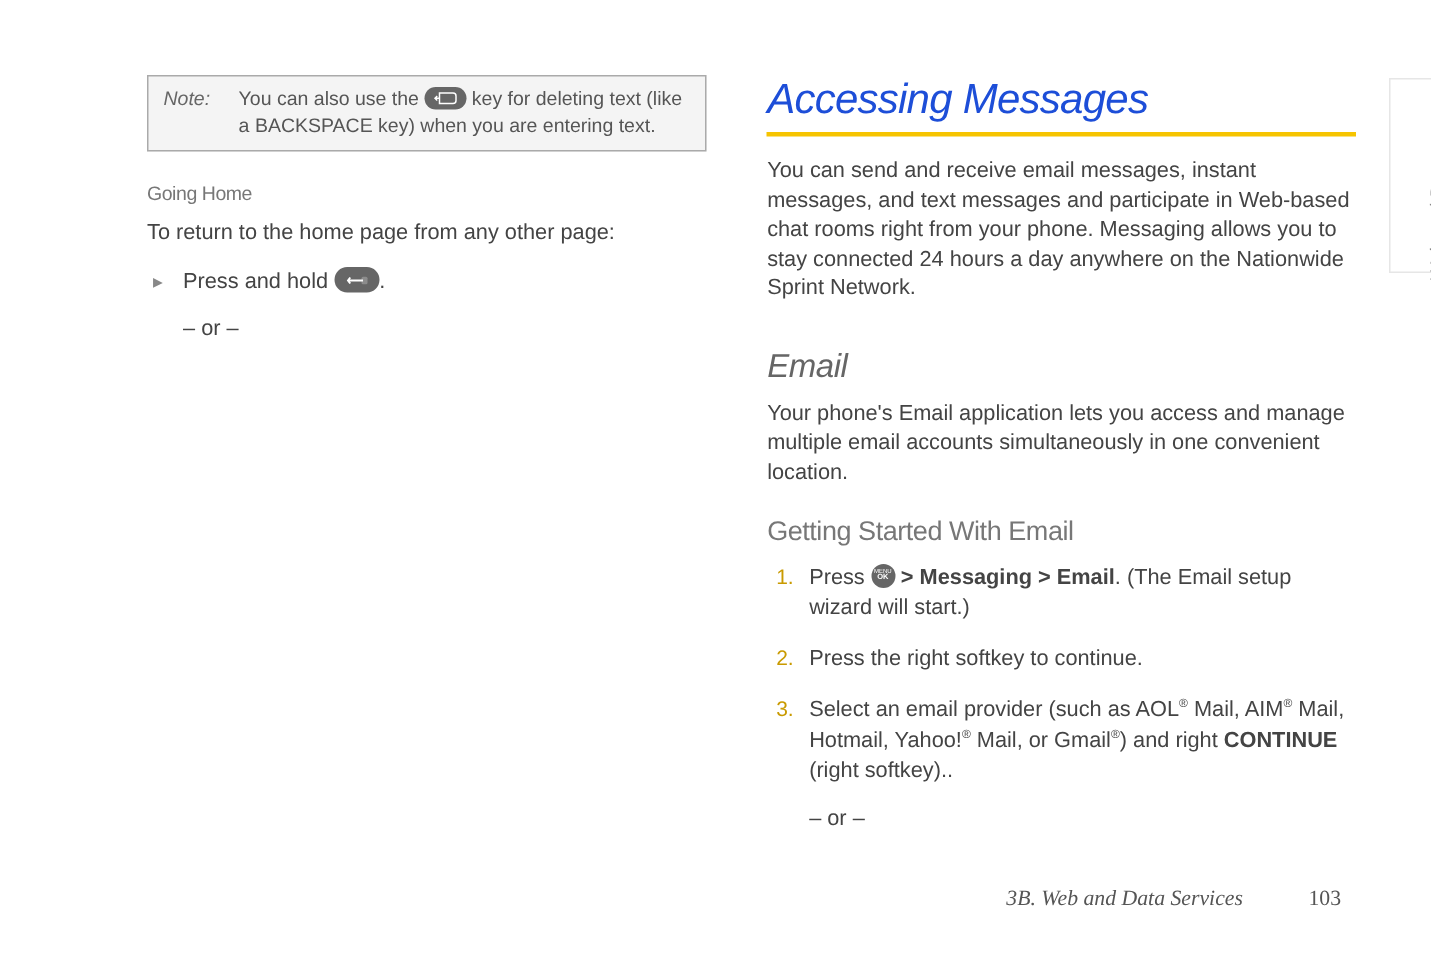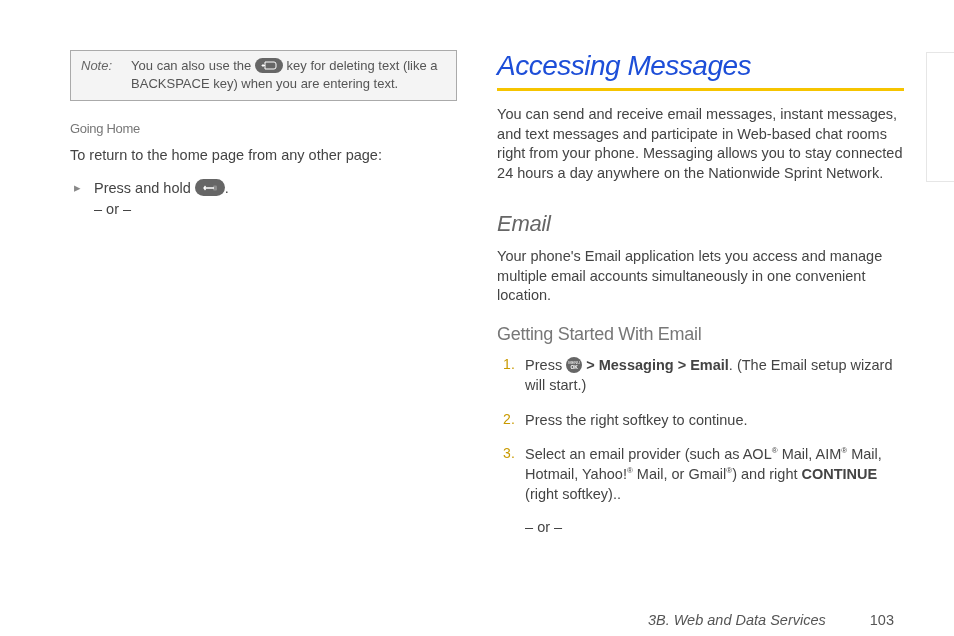--- a/index.html
+++ b/index.html
@@ -8,21 +8,21 @@
     height: 636px;
     background: #fff;
     font-family: Arial, Helvetica, sans-serif;
     font-size: 15px;
     color: #444;
     position: relative;
     overflow: hidden;
   }
   .page {
     display: flex;
-    padding: 50px 50px 0 70px;
+    padding: 50px 50px 0 98px;
     gap: 40px;
     justify-content: center;
   }
   .col {
     width: 400px;
     display: flex;
     flex-direction: column;
   }
   .col-left { width: 390px; }
   .col-right { width: 410px; }
@@ -127,21 +127,21 @@
     margin-bottom: 12px;
   }
   ul.bullet {
     list-style: none;
     padding-left: 24px;
   }
   ul.bullet > li {
     position: relative;
     font-size: 14.5px;
     line-height: 1.45;
-    margin-bottom: 0;
+    margin-bottom: 10px;
   }
   ul.bullet > li::before {
     content: "▸";
     position: absolute;
     left: -20px;
     color: #888;
     font-size: 13px;
     top: 1px;
   }
   .indent {
@@ -187,25 +187,26 @@
     top: 105px;
     transform: rotate(-90deg);
     transform-origin: right top;
     font-style: italic;
     color: #888;
     font-size: 13px;
     white-space: nowrap;
   }
   .footer {
     position: absolute;
-    bottom: 8px;
+    bottom: 28px;
     right: 60px;
     font-size: 14.5px;
     color: #555;
     font-style: italic;
+    font-family: Liberation Serif, serif;
   }
   .footer .pg {
     display: inline-block;
     margin-left: 40px;
     font-style: normal;
   }
   .gt { font-weight: bold; }
 </style>
 </head>
 <body>

